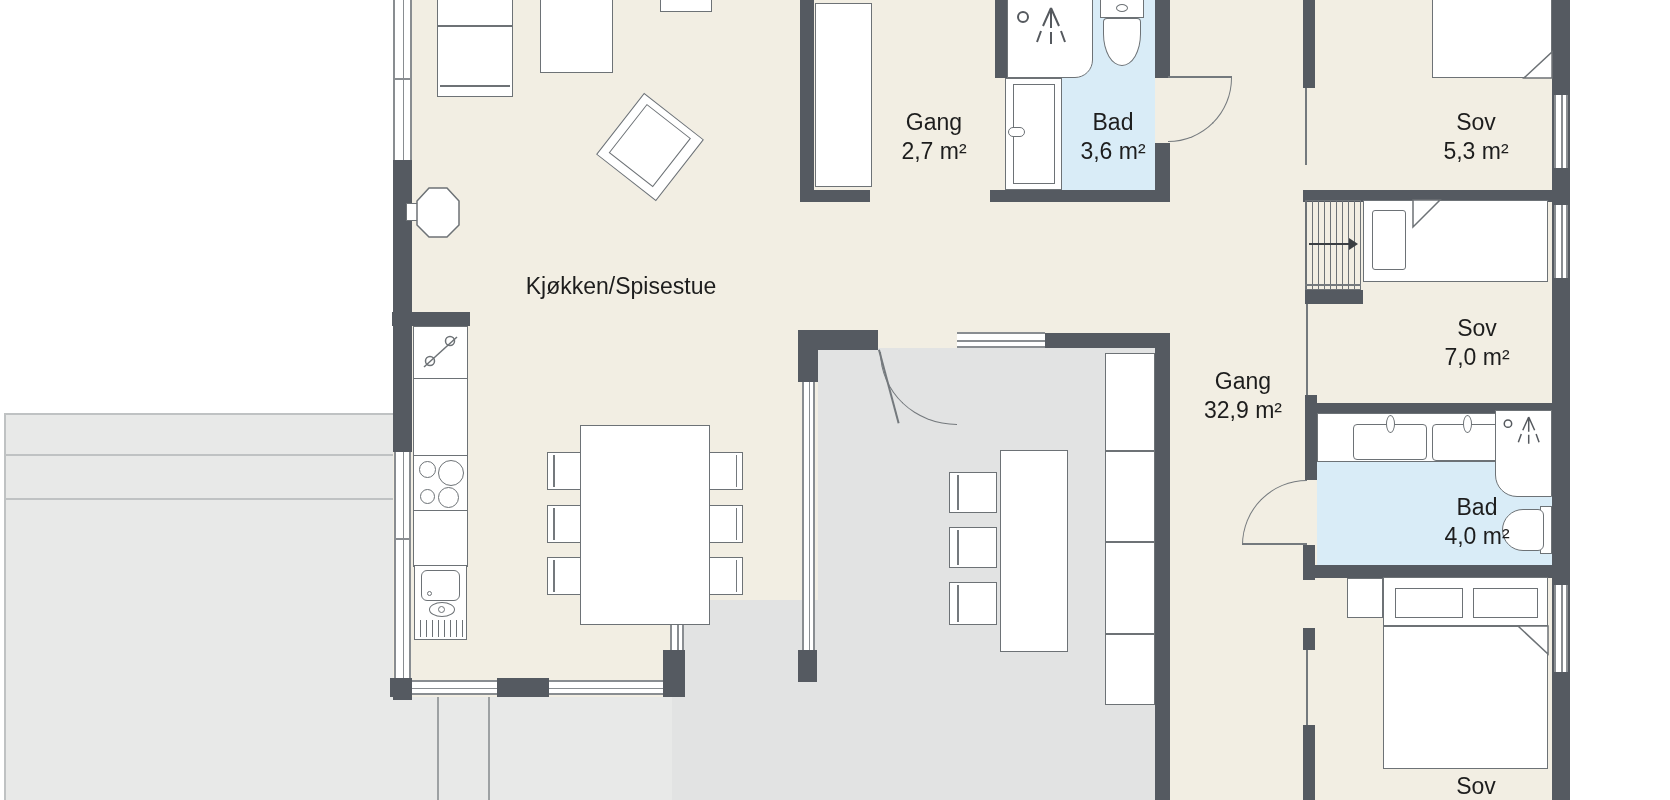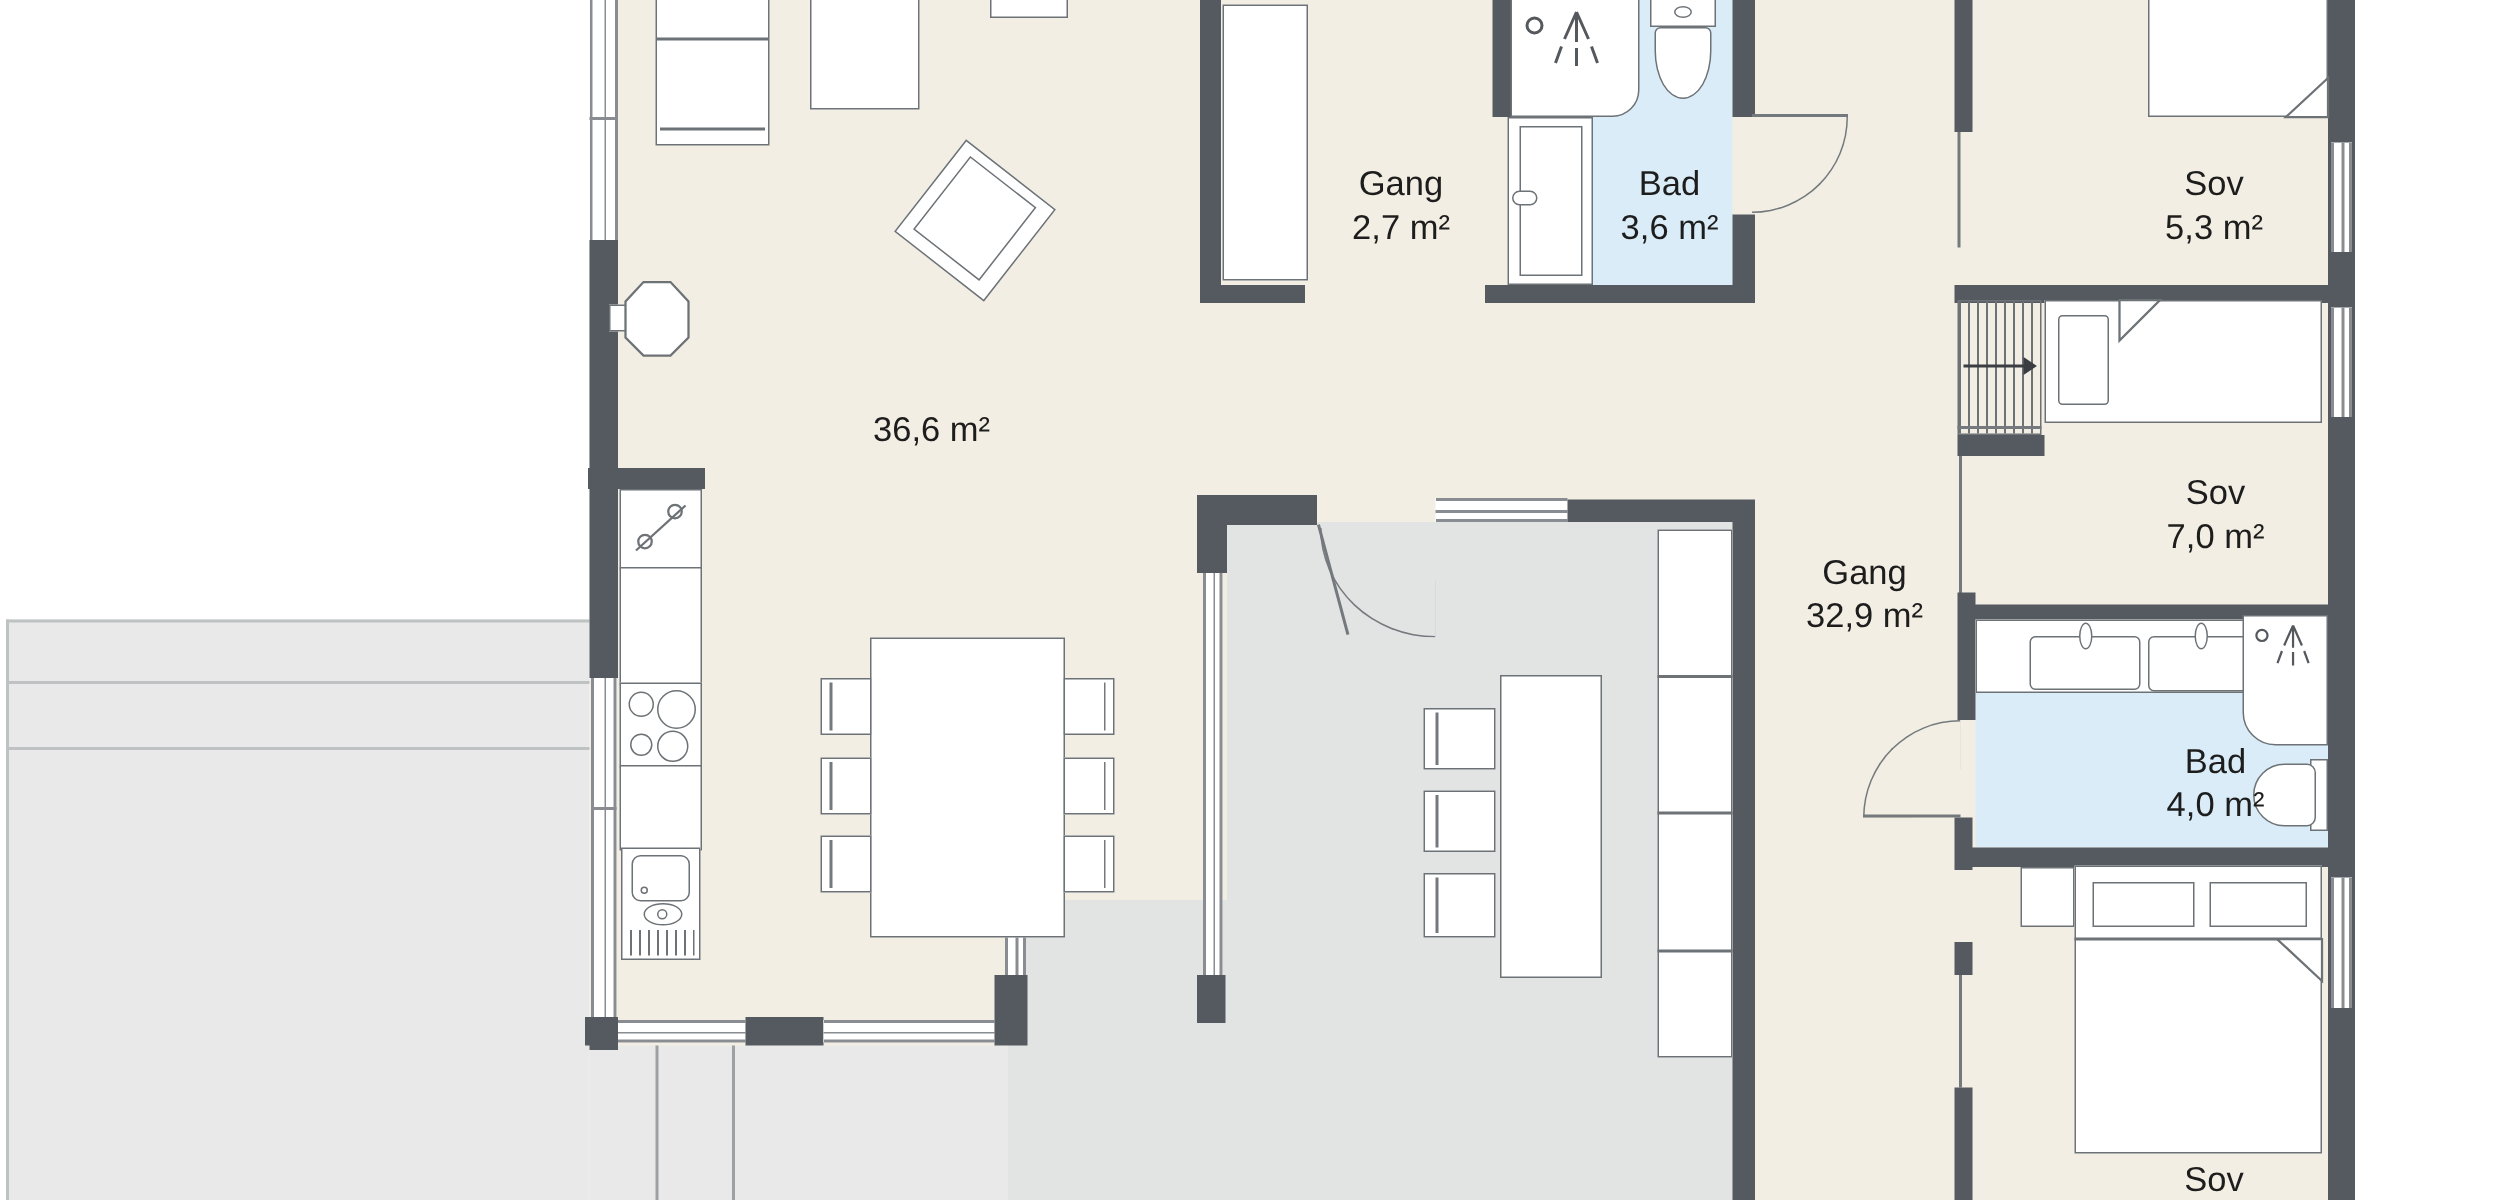--- a/index.html
+++ b/index.html
@@ -220,21 +220,21 @@
   <div class="furn" style="left:1347px;top:578px;width:36px;height:40px"></div>
   <div class="furn" style="left:1383px;top:577px;width:165px;height:192px"></div>
   <div class="furn" style="left:1395px;top:588px;width:68px;height:30px"></div>
   <div class="furn" style="left:1473px;top:588px;width:65px;height:30px"></div>
   <div class="line" style="left:1383px;top:625px;width:165px;height:1.5px;background:#6d7276"></div>
   <svg style="left:1518px;top:626px" width="30" height="28" viewBox="0 0 30 28">
     <polygon points="30,0 30,28 0,0" fill="#fff" stroke="#6d7276" stroke-width="1.5"></polygon>
   </svg>
 
   <div class="label" style="left:621px;top:272px">
-    <div>36,6 m²</div>
+    <div>Kjøkken/Spisestue</div>
   </div>
   <div class="label" style="left:934px;top:108px">
     <div>Gang</div>
     <div>2,7 m²</div>
   </div>
   <div class="label" style="left:1113px;top:108px">
     <div>Bad</div>
     <div>3,6 m²</div>
   </div>
   <div class="label" style="left:1476px;top:108px">

